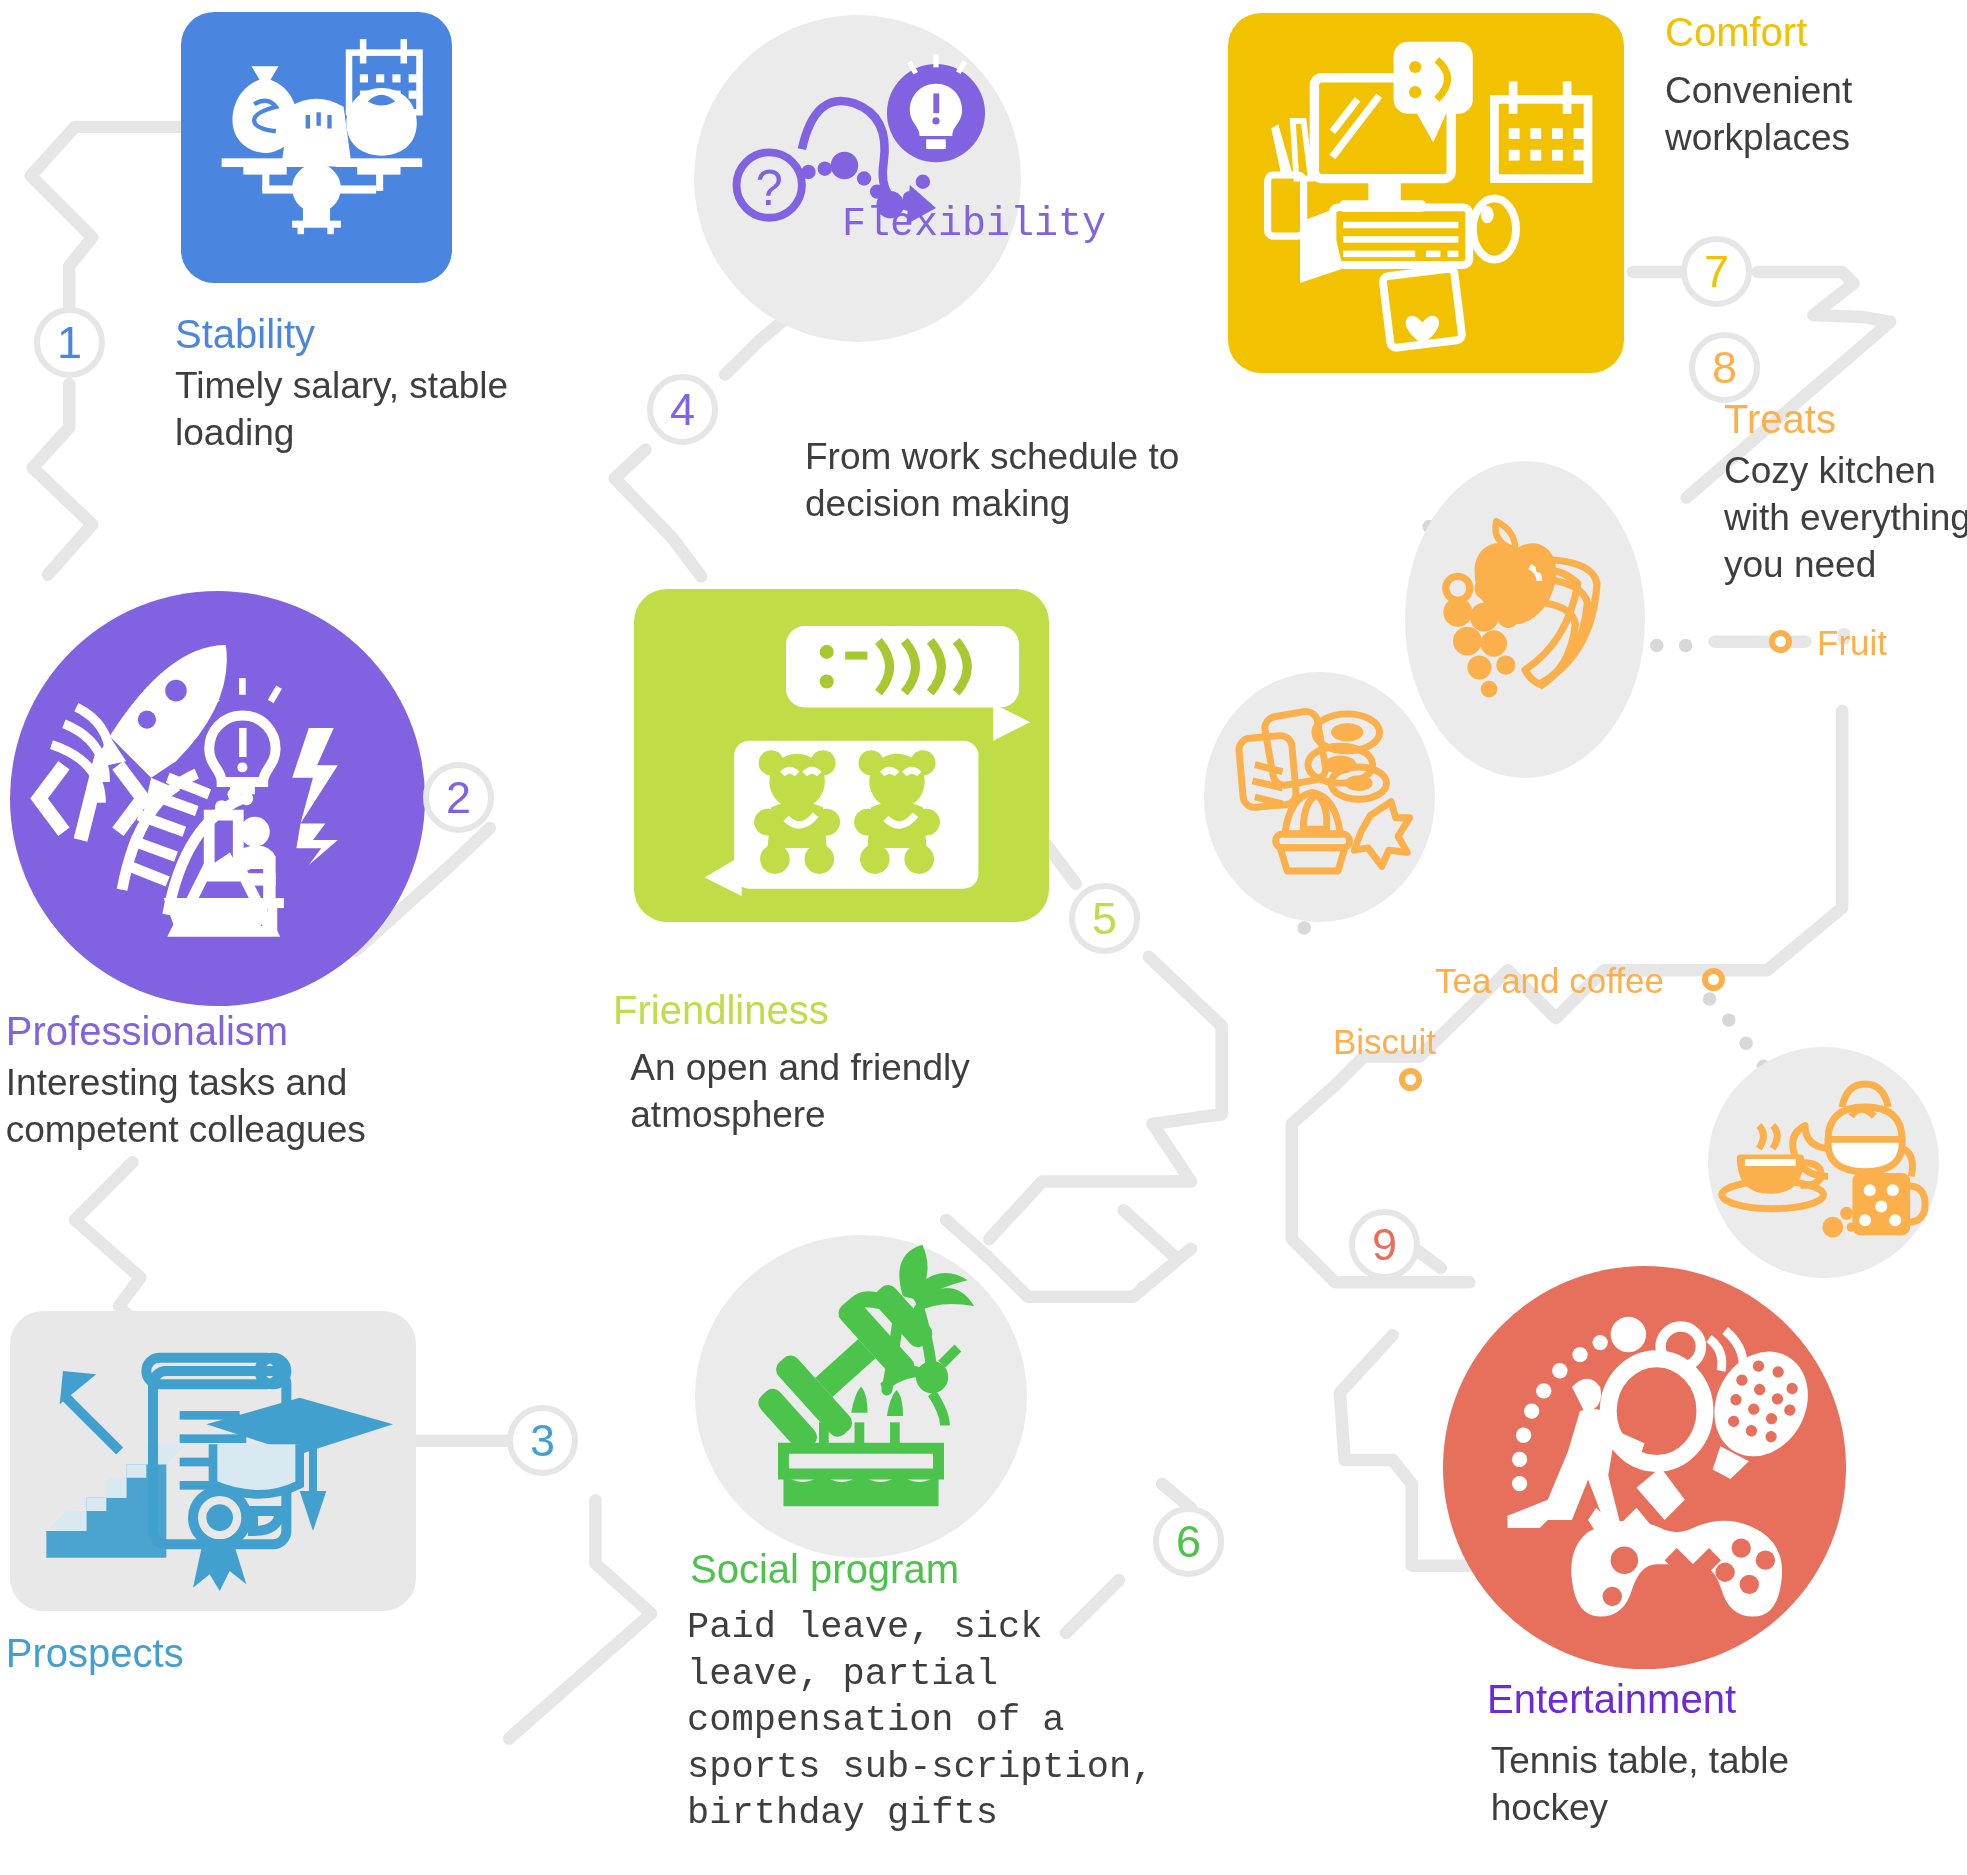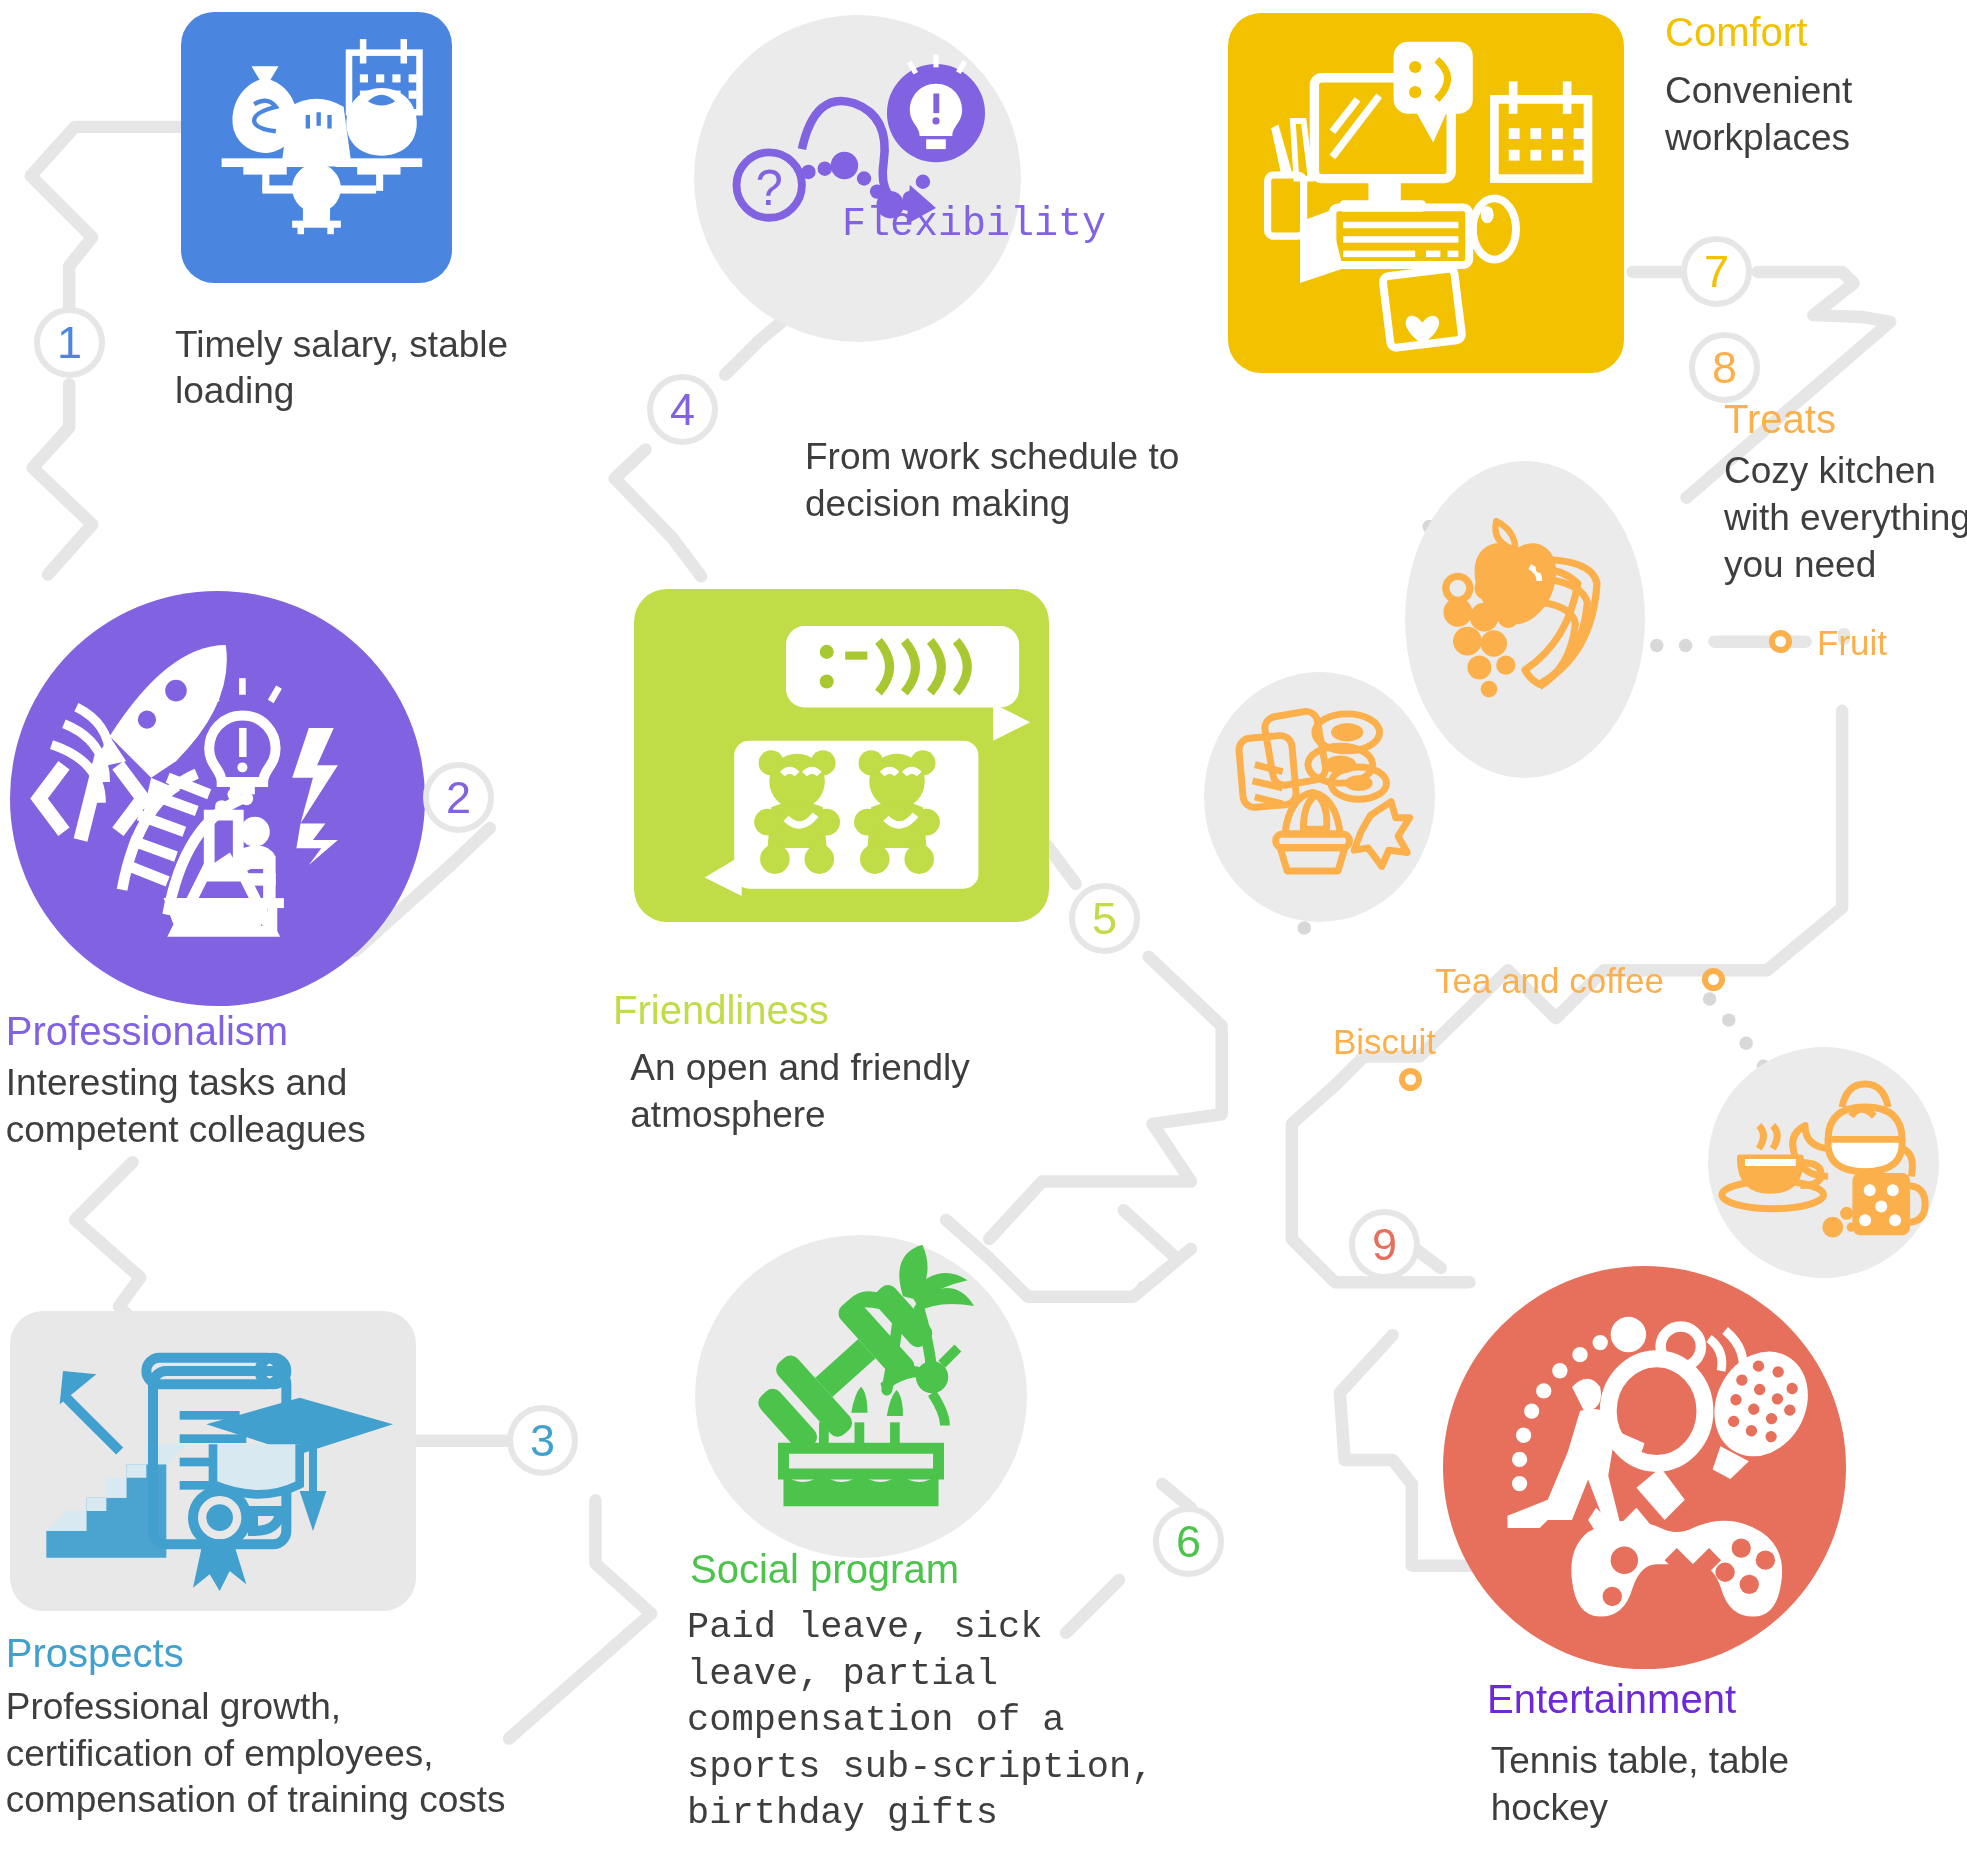--- a/index.html
+++ b/index.html
@@ -165,20 +165,21 @@
           <rect x="65" y="57" width="16" height="3"></rect>
         <rect x="72" y="58" width="2.6" height="8"></rect>
         <rect x="30" y="64" width="42" height="3"></rect>
       </g>
     </svg>
   </div>
   <div class="badge" style="left:34px; top:307px;">
     <span style="color:#4a86e0">1</span>
   </div>
   <div class="block" style="left:175px; top:314px; width:365px;">
+    <div class="title" style="color:#4a86e0">Stability</div>
     <div class="desc" style="margin-top:7.7px;">Timely salary, stable loading</div>
   </div>
 
   <div class="tile tile-ci" style="left:694px; top:15.4px; width:327px; height:327px; background:#ebebeb;">
     <svg viewBox="0 0 100 100">
       <g>
         <circle cx="23" cy="52" r="10" fill="none" stroke="#8162e0" stroke-width="2.4"></circle>
         <text x="23" y="58" font-size="15" fill="#8162e0" text-anchor="middle" font-family="Liberation Sans, sans-serif">?</text>
         <path d="M33 41 q4 -18 16 -14 q11 4 9 18 q-2 13 10 14" fill="none" stroke="#8162e0" stroke-width="2.6"></path>
         <path d="M66 52 l8 7 l-9 5 z" fill="#8162e0"></path>
@@ -532,21 +533,20 @@
         <path d="M102 31 v24" transform="translate(-12,0)" stroke="#42a0ce" stroke-width="2.4" fill="none"></path>
         <path d="M86 54 l8 0 l-4 12z" transform="translate(0,0)"></path>
       </g>
     </svg>
   </div>
   <div class="badge" style="left:507px; top:1405px;">
     <span style="color:#42a0ce">3</span>
   </div>
   <div class="block" style="left:5.8px; top:1633px; width:519px;">
     <div class="title" style="color:#42a0ce">Prospects</div>
-    <div class="desc" style="margin-top:9.6px;">Professional growth, certification of employees, compensation of training costs</div>
   </div>
 
   <div class="tile tile-ci" style="left:695px; top:1235px; width:332px; height:323px; background:#ebebeb;">
     <svg viewBox="0 0 100 100">
       <g fill="#4cc44c">
 
         <g transform="rotate(-42 36 40)">
           <rect x="14" y="36" width="8" height="22" rx="3"></rect>
           <rect x="25" y="32" width="8" height="30" rx="3"></rect>
           <rect x="33" y="43" width="18" height="8"></rect>

